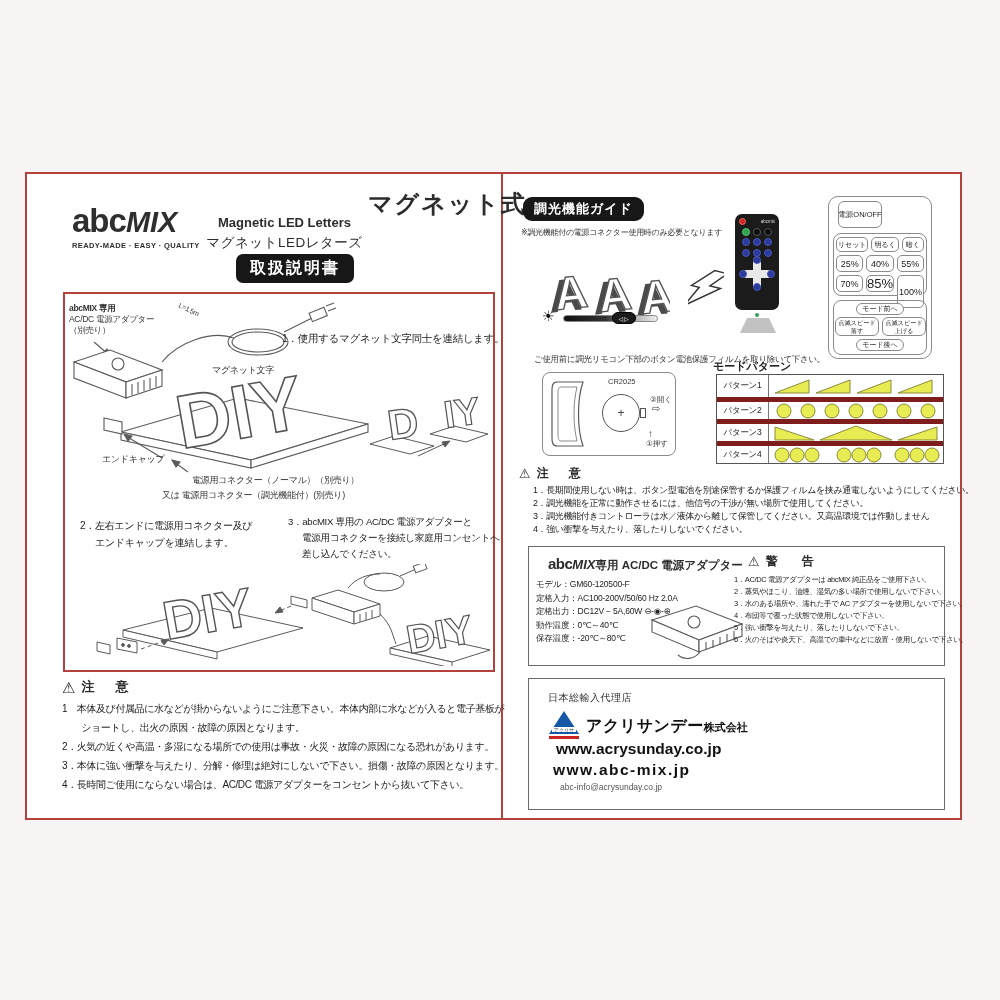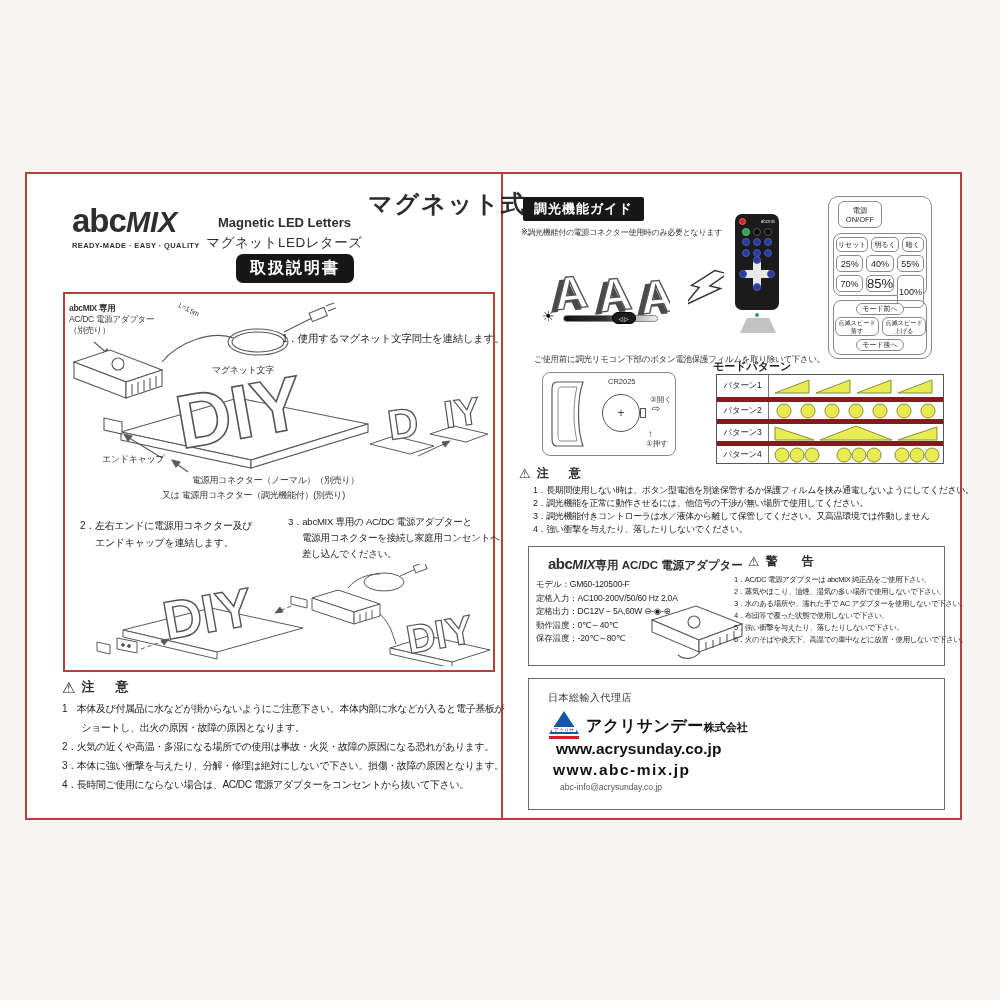--- a/index.html
+++ b/index.html
@@ -27,21 +27,21 @@
   .logo-tag { font-size:7.5px; font-weight:bold; letter-spacing:.4px; color:#2e2e2e; margin-top:4px; }
   .subtitle { text-align:center; width:185px; }
   .subtitle-en { font-size:13px; font-weight:bold; }
   .subtitle-jp { font-size:13.5px; margin-top:4px; letter-spacing:.5px; }
   .type-label { font-size:24px; font-weight:bold; letter-spacing:2px; }
   .badge {
     background:var(--badge-bg,#171717); color:#fff; font-weight:bold;
     border-radius:7px; text-align:center;
   }
   .manual-badge { font-size:16px; padding:4px 14px; letter-spacing:2px; }
-  .dim-badge { font-size:13px; padding:3px 11px; border-radius:2px; letter-spacing:1px; }
+  .dim-badge { font-size:13px; padding:3px 11px; border-radius:9px; letter-spacing:1px; }
   .redbox { border:2px solid var(--page-red,#b5413d); background:#fff; }
   .jp-xs { font-size:8.5px; letter-spacing:-.3px; line-height:1.3; color:#333; }
   .jp-s  { font-size:9px;  letter-spacing:-.3px; color:#333; white-space:nowrap; }
   .jp-step { font-size:10px; letter-spacing:-.3px; color:#222; white-space:nowrap; line-height:1.65; }
   .caution-title { display:flex; align-items:center; gap:6px; font-weight:bold; }
   .warn-glyph { font-size:15px; color:#222; line-height:1; }
   .caution-title .t { font-size:13px; letter-spacing:4px; }
   .lc-line { font-size:10px; letter-spacing:-.4px; line-height:19px; white-space:nowrap; color:#222; }
   .rc-line { font-size:9px; letter-spacing:-.4px; line-height:13px; white-space:nowrap; color:#222; }
   .panel-box { border:1.2px solid #8a8a8a; border-radius:10px; background:#fff; }
@@ -293,21 +293,21 @@
     <span class="c" style="left:26px;top:11px;"></span>
     <span class="c" style="left:12px;top:24px;"></span>
   </div>
 </div>
 <div class="abs" style="left:755px;top:313px;width:4px;height:4px;border-radius:50%;background:var(--remote-green,#2fa14f);"></div>
 <div class="abs stand" style="left:740px;top:318px;"></div>
 
 <div class="abs" style="left:534px;top:354px;font-size:8.5px;letter-spacing:-.3px;color:#333;white-space:nowrap;">ご使用前に調光リモコン下部のボタン電池保護フィルムを取り除いて下さい。</div>
 
 <div class="abs panel-box" style="left:828px;top:196px;width:104px;height:163px;"></div>
-<div class="abs pbtn" style="left:838px;top:201px;width:44px;height:27px;flex-direction:column;font-size:7.5px;line-height:1.2;border-radius:6px;">
+<div class="abs pbtn" style="left:838px;top:201px;width:44px;height:27px;font-size:7.5px;line-height:1.2;border-radius:6px;">
   <span>電源</span>
   <span>ON/OFF</span>
 </div>
 <div class="abs pgroup" style="left:833px;top:233px;width:94px;height:63px;"></div>
 <div class="abs prow" style="left:836px;top:237px;width:88px;">
   <div class="pbtn" style="flex:1.2;height:15px;font-size:7px;">リセット</div>
   <div class="pbtn" style="flex:1;height:15px;font-size:7px;">明るく</div>
   <div class="pbtn" style="flex:.8;height:15px;font-size:7px;">暗く</div>
 </div>
 <div class="abs prow" style="left:836px;top:255px;width:88px;">

